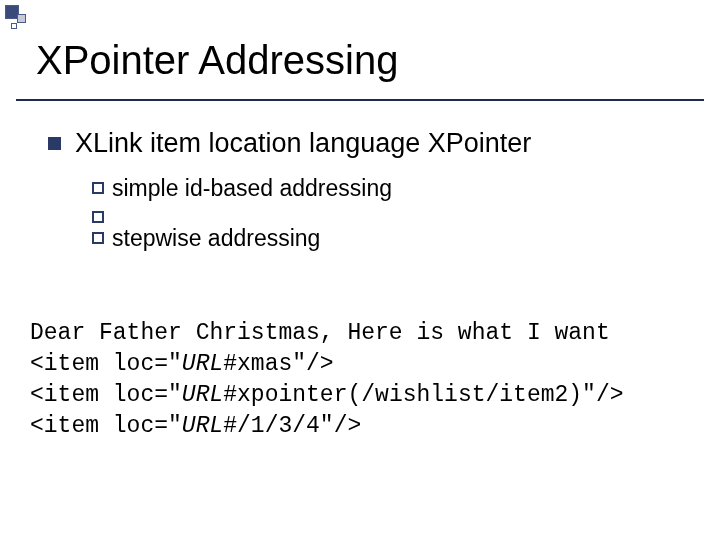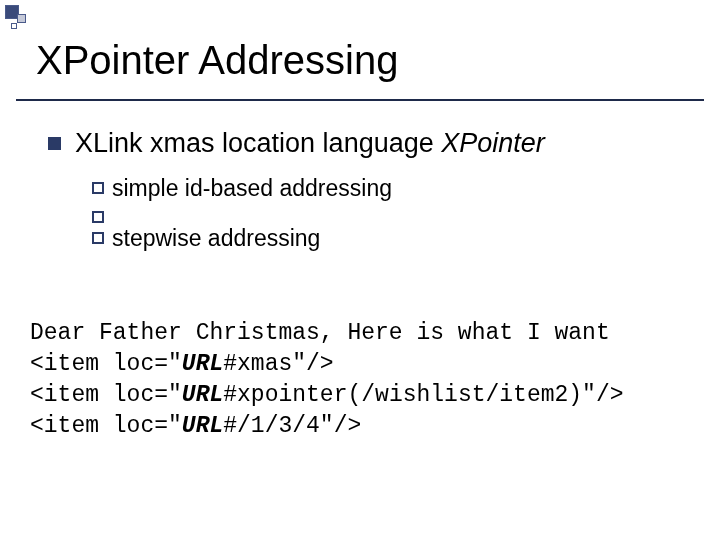--- a/index.html
+++ b/index.html
@@ -9,46 +9,46 @@
   .corner-deco .sq { position: absolute; border: 1px solid #4a5a8a; }
   .corner-deco .sq1 { width: 14px; height: 14px; top: 0; left: 0; background: #3a4a7a; }
   .corner-deco .sq2 { width: 9px; height: 9px; top: 9px; left: 12px; background: #c5c9d8; }
   .corner-deco .sq3 { width: 6px; height: 6px; top: 18px; left: 6px; background: #fff; }
   .title { font-size: 40px; font-weight: 400; position: absolute; top: 38px; left: 36px; letter-spacing: 0px; }
   .rule { position: absolute; top: 99px; left: 16px; width: 688px; height: 0; border-top: 2px solid #1e2a4a; }
   .content { position: absolute; top: 128px; left: 48px; right: 40px; }
   .l1 { display: flex; align-items: flex-start; margin-bottom: 6px; }
   .bullet-square { width: 13px; height: 13px; background: #2a3a66; flex: 0 0 auto; margin-top: 9px; margin-right: 14px; }
   .l1-text { font-size: 27px; }
-  .l1-text .italic { font-style: italic; }
+  .l1-text .italic { }
   .l2-wrap { margin-left: 44px; margin-top: 16px; }
   .l2 { display: flex; align-items: flex-start; margin-bottom: 2px; }
   .bullet-hollow { width: 12px; height: 12px; border: 2px solid #2a3a66; background: #fff; flex: 0 0 auto; margin-top: 7px; margin-right: 8px; }
   .l2-text { font-size: 23px; }
   .code-block { position: absolute; top: 318px; left: 30px; right: 30px; font-family: "Courier New", Courier, monospace; font-size: 23px; line-height: 1.35; white-space: pre; }
-  .code-block .ib { font-style: italic; font-weight: bold; }
+  .code-block .ib { font-style: italic; font-weight: normal; }
 </style>
 </head>
 <body>
 
 <div class="slide">
   <div class="corner-deco">
     <div class="sq sq1"></div>
     <div class="sq sq2"></div>
     <div class="sq sq3"></div>
   </div>
 
   <div class="title">XPointer Addressing</div>
   <div class="rule"></div>
 
   <div class="content">
     <div class="l1">
       <div class="bullet-square"></div>
       <div class="l1-text">
-        <span>XLink xmas location language </span><span class="italic">XPointer</span>
+        <span>XLink item location language </span><span class="italic">XPointer</span>
       </div>
     </div>
     <div class="l2-wrap">
       <div class="l2">
         <div class="bullet-hollow"></div>
         <div class="l2-text">simple id-based addressing</div>
       </div>
       <div class="l2">
         <div class="bullet-hollow"></div>
       </div>

